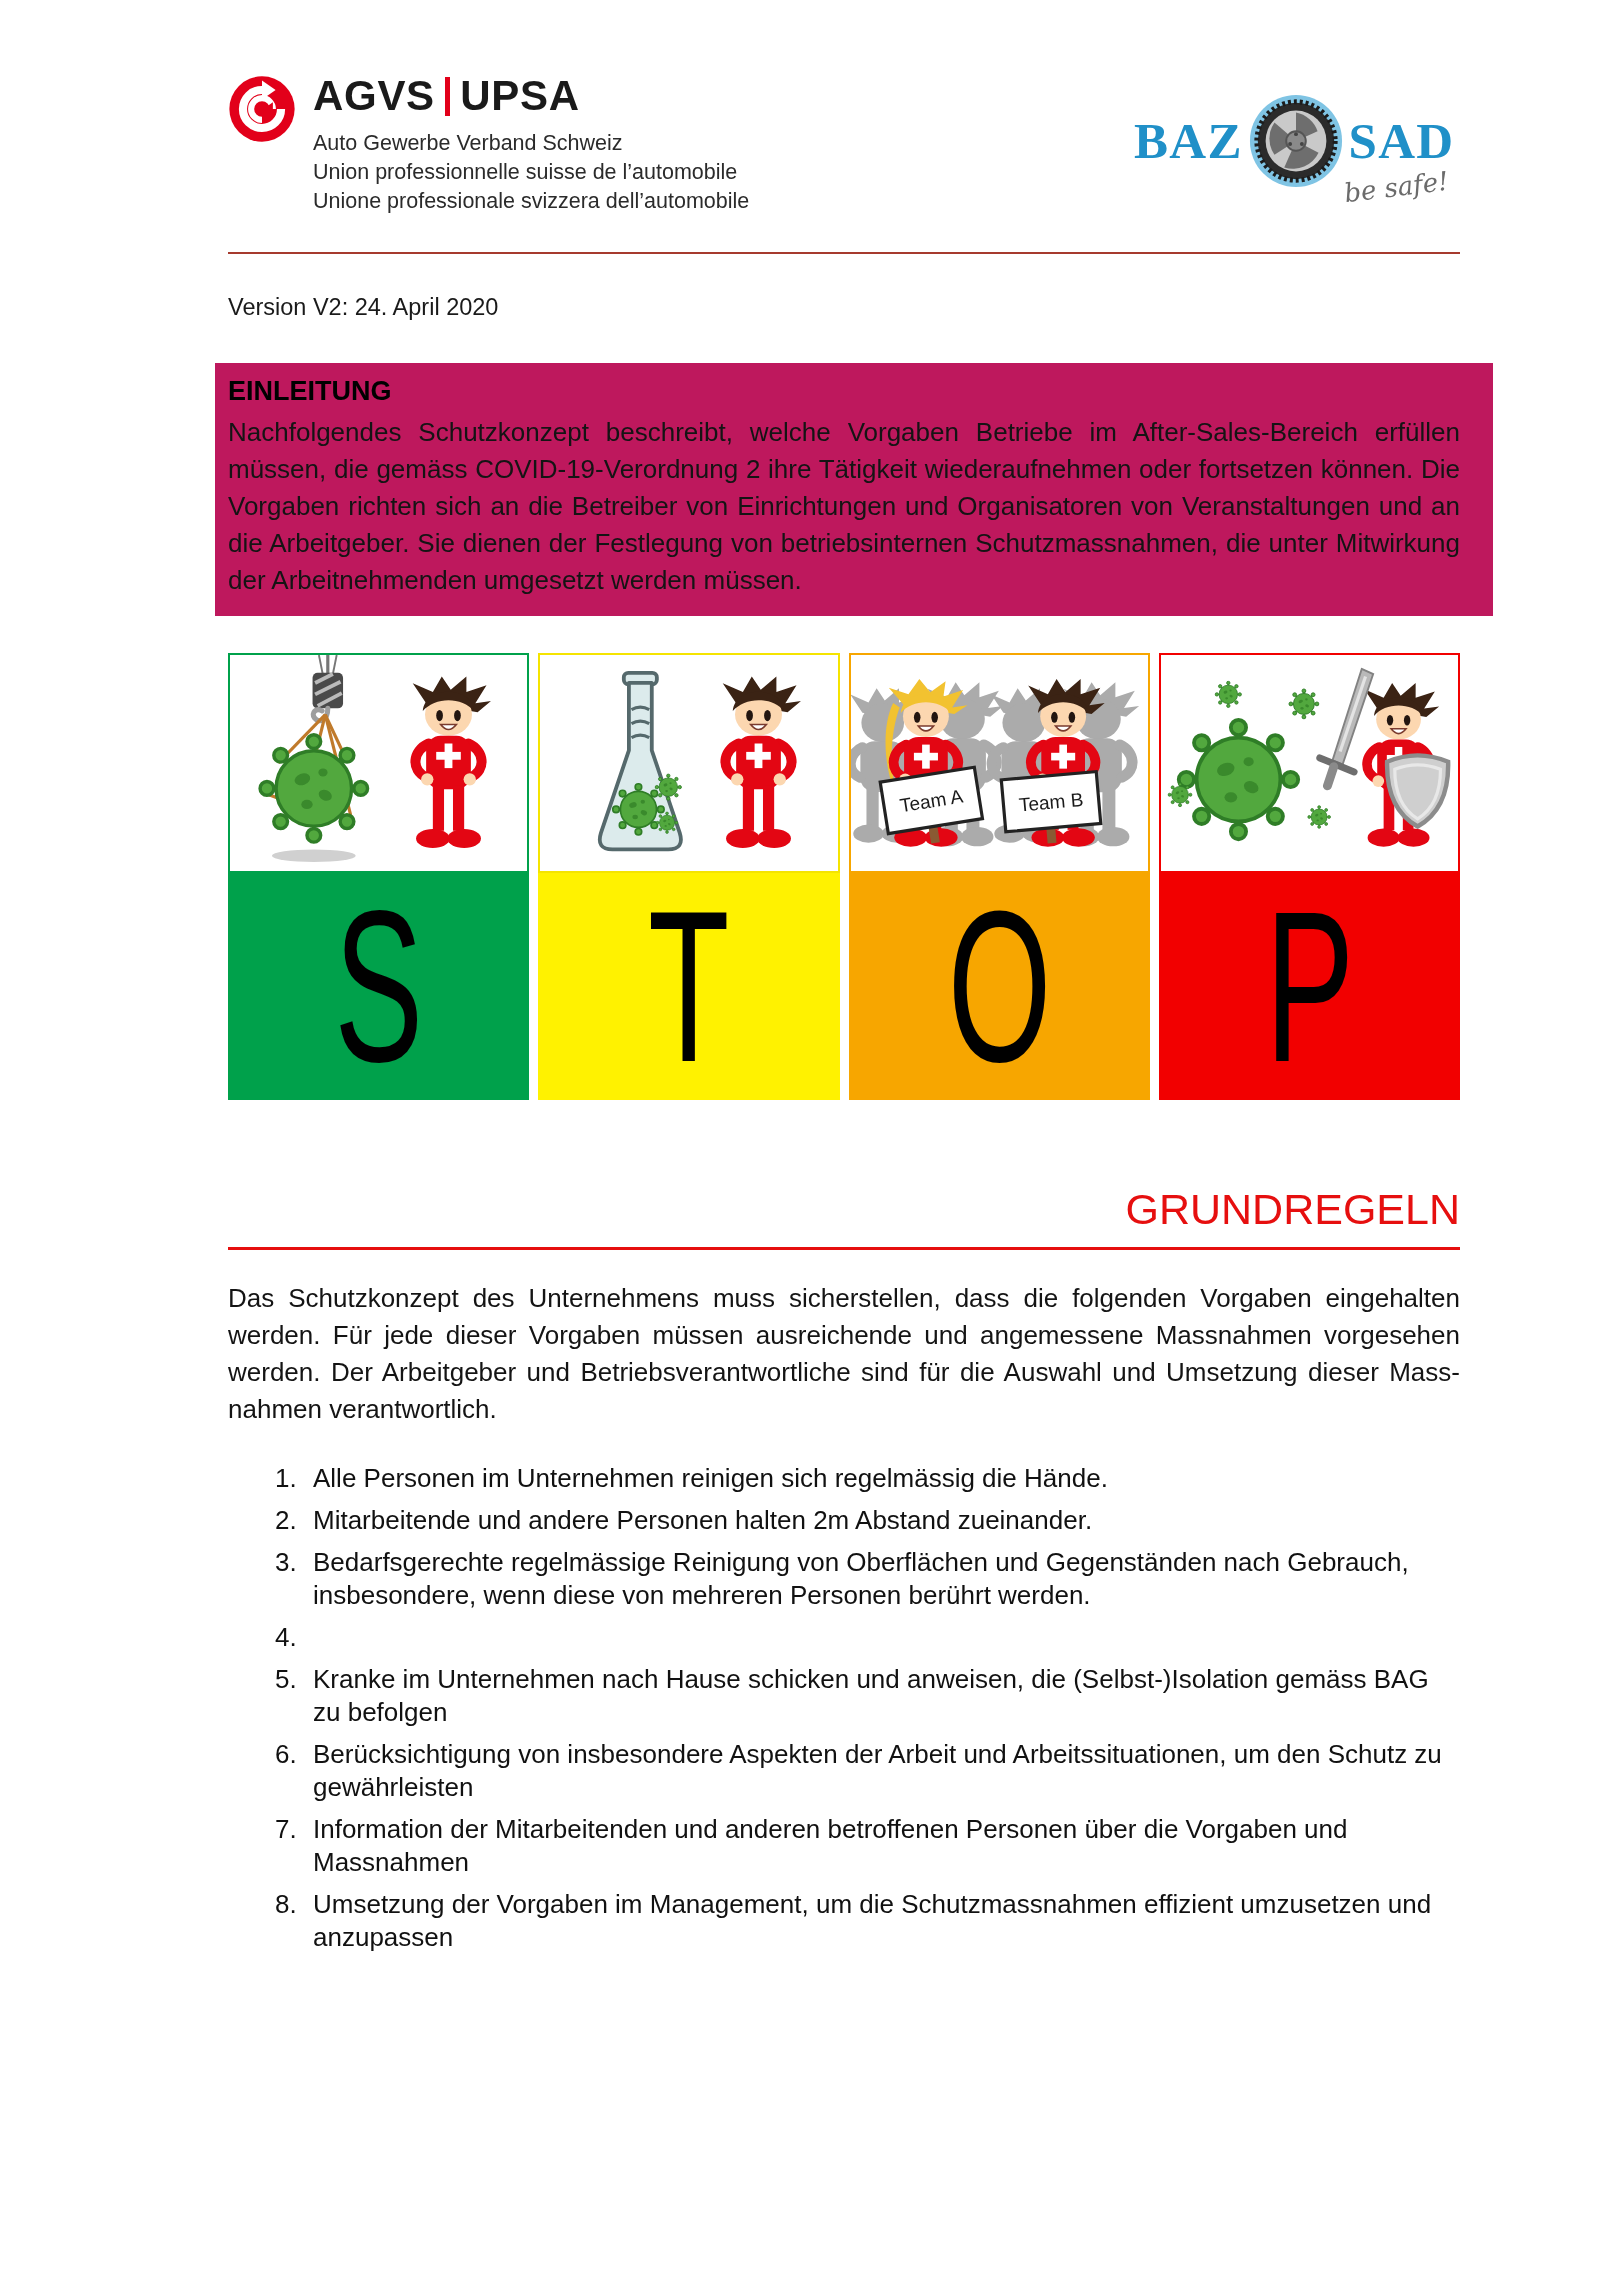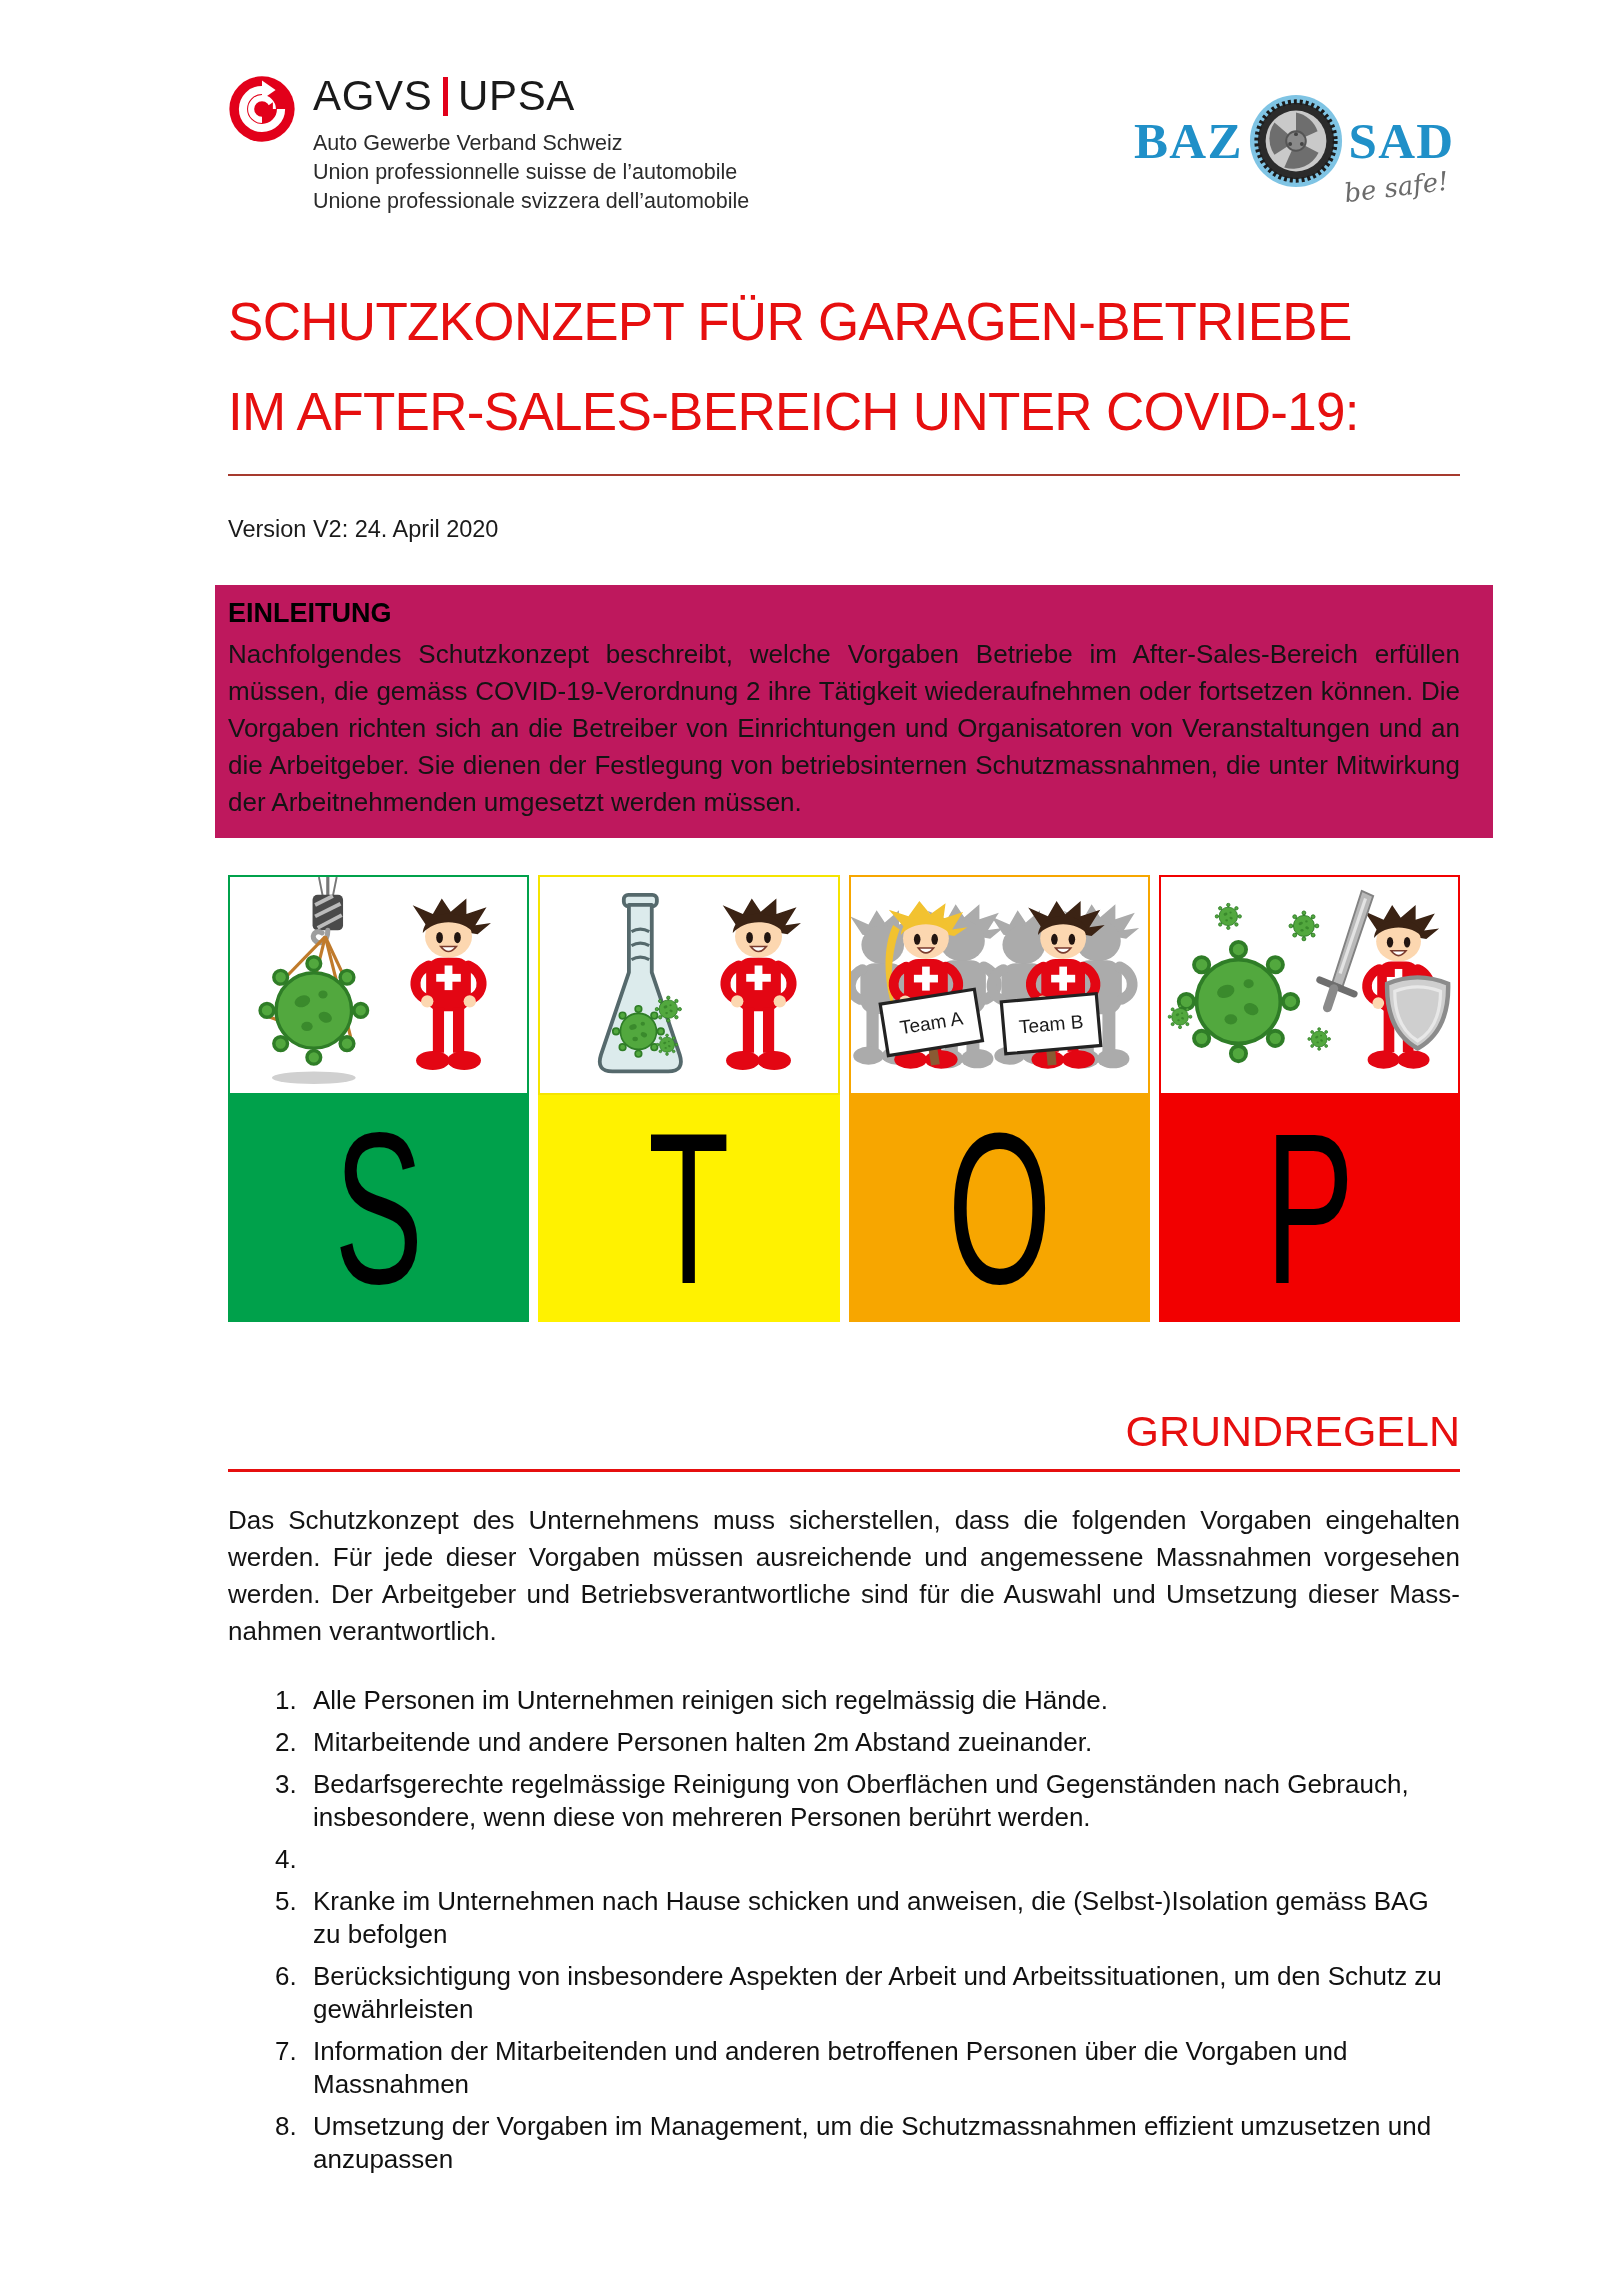--- a/index.html
+++ b/index.html
@@ -6,21 +6,21 @@
   .page{
     position:relative;width:1616px;height:2284px;background:#ffffff;
     margin:0 auto;overflow:hidden;
     font-family:"Liberation Sans","DejaVu Sans",sans-serif;color:#111;
   }
   .content{padding:72px 156px 0 228px;}
   
   .header{display:flex;justify-content:space-between;align-items:flex-start;height:163px;}
   .agvs{display:flex;gap:17px;}
   .agvs-icon{width:68px;height:68px;flex:0 0 auto;margin-top:2.6px;}
-  .agvs-text .brand{display:flex;align-items:center;font-weight:normal;font-size:42px;letter-spacing:0.7px;color:#1a1a1a;}
+  .agvs-text .brand{display:flex;align-items:center;font-weight:bold;font-size:42px;letter-spacing:0.7px;color:#1a1a1a;}
   .brand-bar{display:inline-block;width:4.6px;height:39px;background:#e2001a;margin:0 10.4px;}
   .agvs-sub{margin-top:9px;font-size:21.5px;line-height:29px;color:#2b2b2b;}
   .baz{position:relative;width:326px;margin-top:19.6px;}
   .baz-row{display:flex;align-items:center;}
   .baz-word{font-weight:bold;font-size:51px;color:#2090c8;letter-spacing:1.3px;font-family:Liberation Serif, serif;}
   .baz-wheel{width:98px;height:98px;margin:0 3.9px;flex:0 0 auto;}
   .besafe{position:absolute;right:11.7px;top:80px;font-family:"DejaVu Serif",serif;font-style:italic;
           font-size:26px;color:#6b6b6b;transform:rotate(-7deg);}
   
   .title{margin-top:42px;color:#e60f0f;font-size:53px;line-height:90px;letter-spacing:-0.7px;white-space:nowrap;}
@@ -177,24 +177,20 @@
             <circle cx="50" cy="43" r="2" fill="#444"></circle>
               <circle cx="44" cy="53" r="2" fill="#444"></circle>
               <circle cx="56" cy="53" r="2" fill="#444"></circle>
           </svg>
           <span class="baz-word">SAD</span>
         </div>
         <div class="besafe">be safe!</div>
       </div>
     </div>
 
-    <div class="title">
-      <div>SCHUTZKONZEPT FÜR GARAGEN-BETRIEBE</div>
-      <div>IM AFTER-SALES-BEREICH UNTER COVID-19:</div>
-    </div>
     <hr class="title-rule">
 
     <div class="version">Version V2: 24. April 2020</div>
 
     <div class="einleitung">
       <h2>EINLEITUNG</h2>
       <div class="body-text">Nachfolgendes Schutzkonzept beschreibt, welche Vorgaben Betriebe im After-Sales-Bereich erfüllen müssen, die gemäss COVID-19-Verordnung 2 ihre Tätigkeit wiederaufnehmen oder fortsetzen können. Die Vorgaben richten sich an die Betreiber von Einrichtungen und Organisatoren von Veranstaltungen und an die Arbeitgeber. Sie dienen der Festlegung von betriebsinternen Schutzmassnahmen, die unter Mitwirkung der Arbeitnehmenden umgesetzt werden müssen.</div>
     </div>
 
     <div class="stop">

